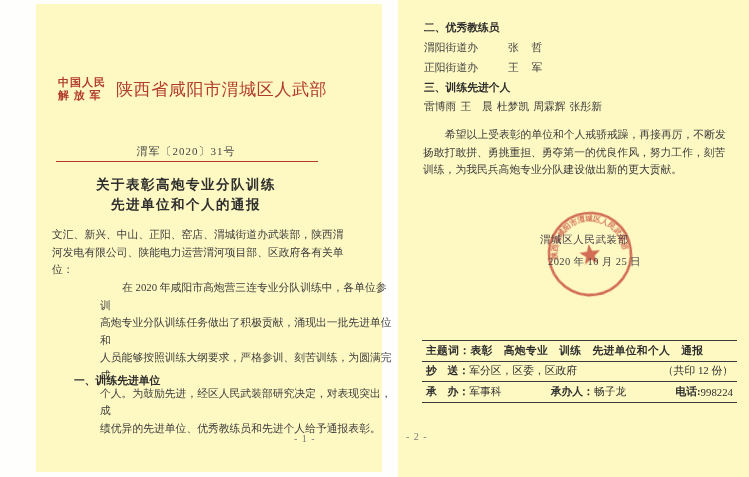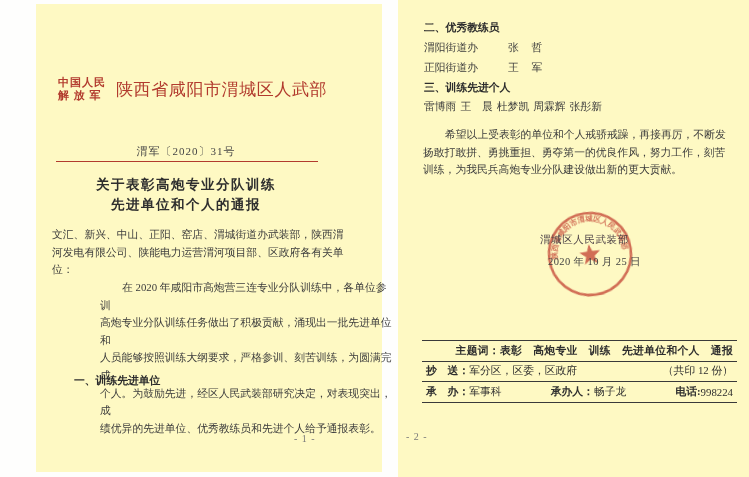--- a/index.html
+++ b/index.html
@@ -92,21 +92,21 @@
     border-top: 1.6px solid #3a3a3a;
     font-size: 10.8px; color: #2e2e2e;
   }
   .footer-row {
     display: flex; align-items: center;
     height: 20.5px; padding: 0 4px;
     border-bottom: 1.6px solid #3a3a3a;
     white-space: nowrap;
   }
   .footer-row .lbl { font-weight: bold; }
-  .row-subject { font-weight: bold; letter-spacing: 0.3px; justify-content: flex-end; }
+  .row-subject { font-weight: bold; letter-spacing: 0.3px; }
   .flex-spacer { flex: 1; }
   .copies-note { font-weight: normal; }
 </style>
 </head>
 <body>
 
 <div class="canvas">
 
   <div class="page page-1">
 

